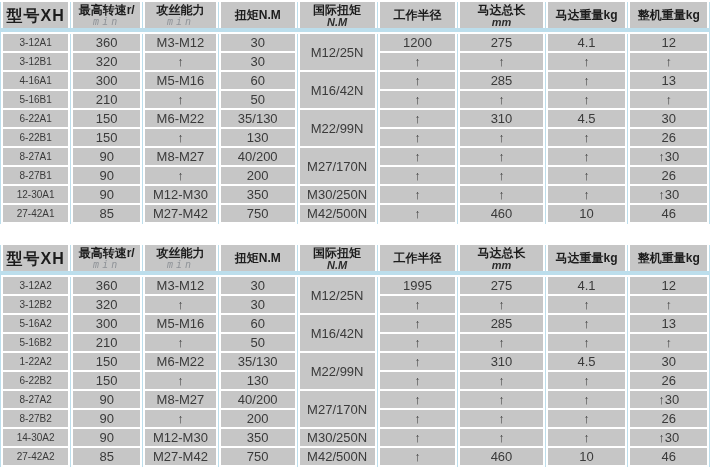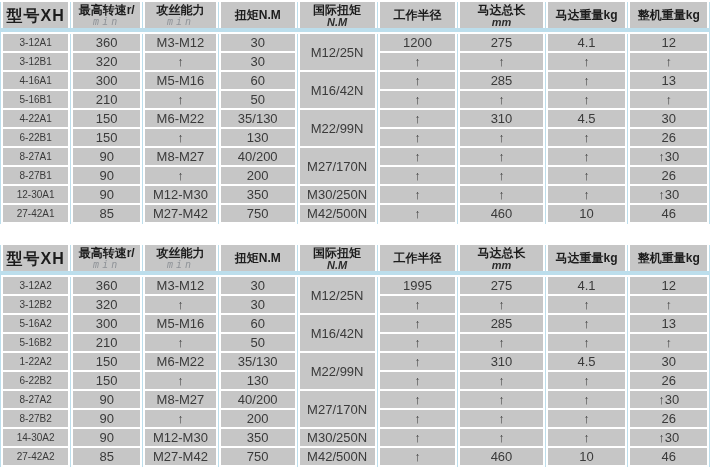--- a/index.html
+++ b/index.html
@@ -176,21 +176,21 @@
           <td class="model">5-16B1</td>
           <td>210</td>
           <td>↑</td>
           <td>50</td>
           <td>↑</td>
           <td>↑</td>
           <td>↑</td>
           <td>↑</td>
         </tr>
         <tr>
-          <td class="model">4-22A1</td>
+          <td class="model">6-22A1</td>
           <td>150</td>
           <td>M6-M22</td>
           <td>35/130</td>
           <td rowspan="2">M22/99N</td>
           <td>↑</td>
           <td>310</td>
           <td>4.5</td>
           <td>30</td>
         </tr>
         <tr>

